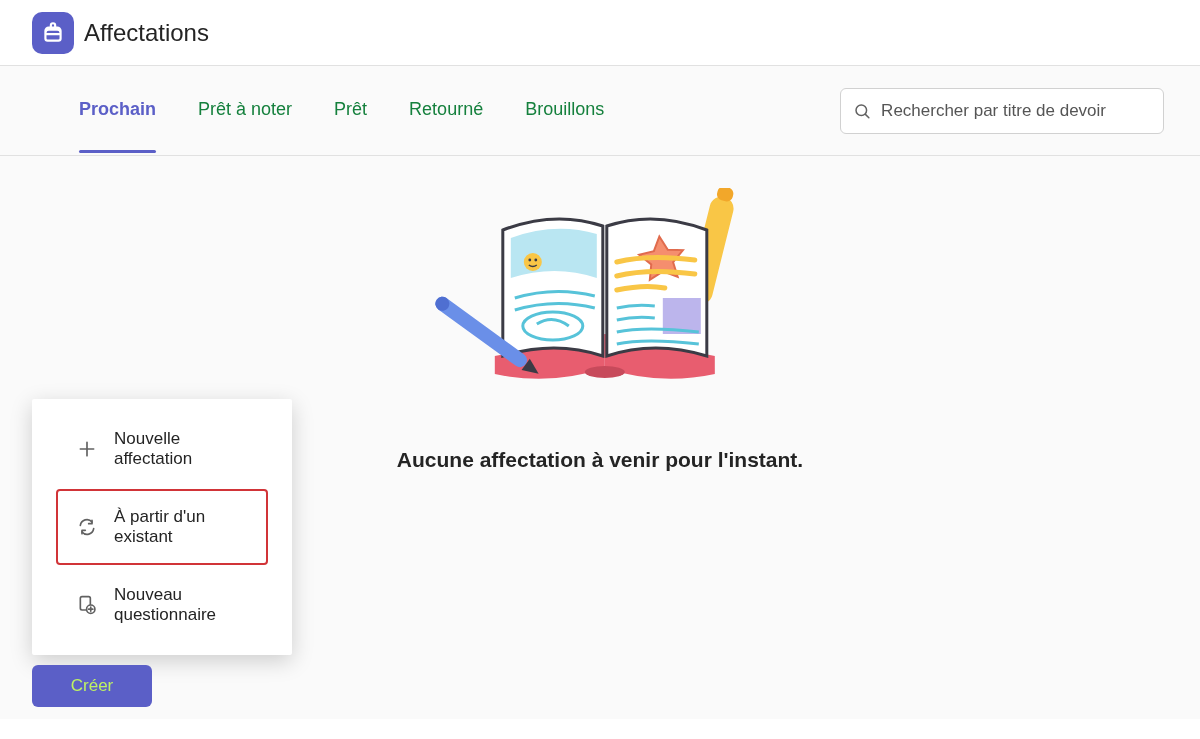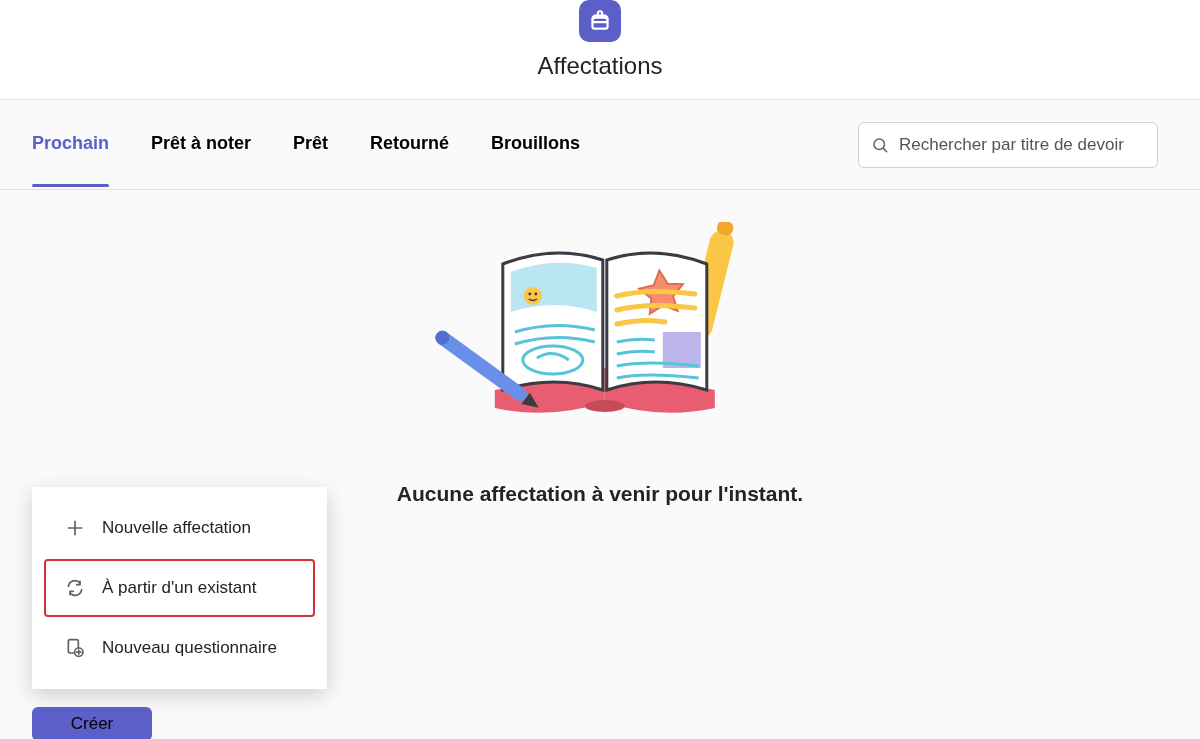--- a/index.html
+++ b/index.html
@@ -1,73 +1,72 @@
 <!DOCTYPE html>
 <html><head>
 <meta charset="utf-8">
 <style>
   * { box-sizing: border-box; margin: 0; padding: 0; }
   html, body { width: 1200px; height: 739px; font-family: "Segoe UI", -apple-system, BlinkMacSystemFont, sans-serif; color: #242424; background: #fff; overflow: hidden; }
 
   
   .header {
-    height: 100px;
+    height: 66px;
     display: flex;
     align-items: center;
     padding: 0 32px;
     border-bottom: 1px solid #e1e1e1;
     gap: 10px;
-    flex-direction: column;
   }
   .app-icon {
     width: 42px; height: 42px;
     background: #5b5fc7;
     border-radius: 10px;
     display: flex; align-items: center; justify-content: center;
   }
   .app-title { font-size: 24px; font-weight: 400; }
 
   
   .tabbar {
     height: 90px;
     background: #fafafa;
     border-bottom: 1px solid #e1e1e1;
     display: flex;
     align-items: center;
     padding: 0 32px;
     position: relative;
   }
-  .tabs { display: flex; gap: 42px; align-items: center; }
+  .tabs { display: flex; gap: 42px; align-items: center; margin-left: 47px; }
   .tab {
     font-size: 18px;
-    font-weight: 700;
-    color: #000000;
+    font-weight: 400;
+    color: #15803d;
     padding: 6px 0 8px 0;
     cursor: pointer;
     position: relative;
   }
   .tab.active {
     font-weight: 600;
     color: #5b5fc7;
   }
   .tab.active::after {
     content: "";
     position: absolute;
     left: 0; right: 0; bottom: -25px;
     height: 3px;
     background: #5b5fc7;
     border-radius: 2px;
   }
 
   .search-wrap {
     position: absolute;
-    right: 42px;
+    right: 36px;
     top: 50%;
     transform: translateY(-50%);
-    width: 300px;
+    width: 324px;
     height: 46px;
     border: 1px solid #d1d1d1;
     border-radius: 6px;
     background: #fff;
     display: flex;
     align-items: center;
     padding: 0 12px;
     gap: 10px;
   }
   .search-input {
@@ -104,25 +103,25 @@
     font-size: 21px;
     font-weight: 700;
     color: #242424;
   }
 
   
   .create-menu {
     position: absolute;
     left: 32px;
     bottom: 64px;
-    width: 295px;
+    width: 260px;
     background: #fff;
     border-radius: 2px;
     box-shadow: 0 6px 22px rgba(0,0,0,0.18);
-    padding: 10px 4px;
+    padding: 10px 16px;
   }
   .menu-item {
     display: flex;
     align-items: center;
     gap: 16px;
     padding: 16px 18px;
     font-size: 17px;
     cursor: pointer;
     border: 2px solid transparent;
     margin: 2px 8px;
@@ -134,25 +133,25 @@
   .menu-icon {
     width: 22px; height: 22px; flex: 0 0 22px;
     display: flex; align-items: center; justify-content: center;
     color: #616161;
   }
 
   .create-btn {
     position: absolute;
     left: 32px;
     bottom: 12px;
-    height: 34px;
+    height: 42px;
     min-width: 120px;
     padding: 0 20px;
     background: #5b5fc7;
-    color: #000000;
+    color: #bef264;
     border: none;
     border-radius: 6px;
     font-size: 17px;
     font-weight: 400;
     cursor: pointer;
   }
 </style>
 </head>
 <body>
 

